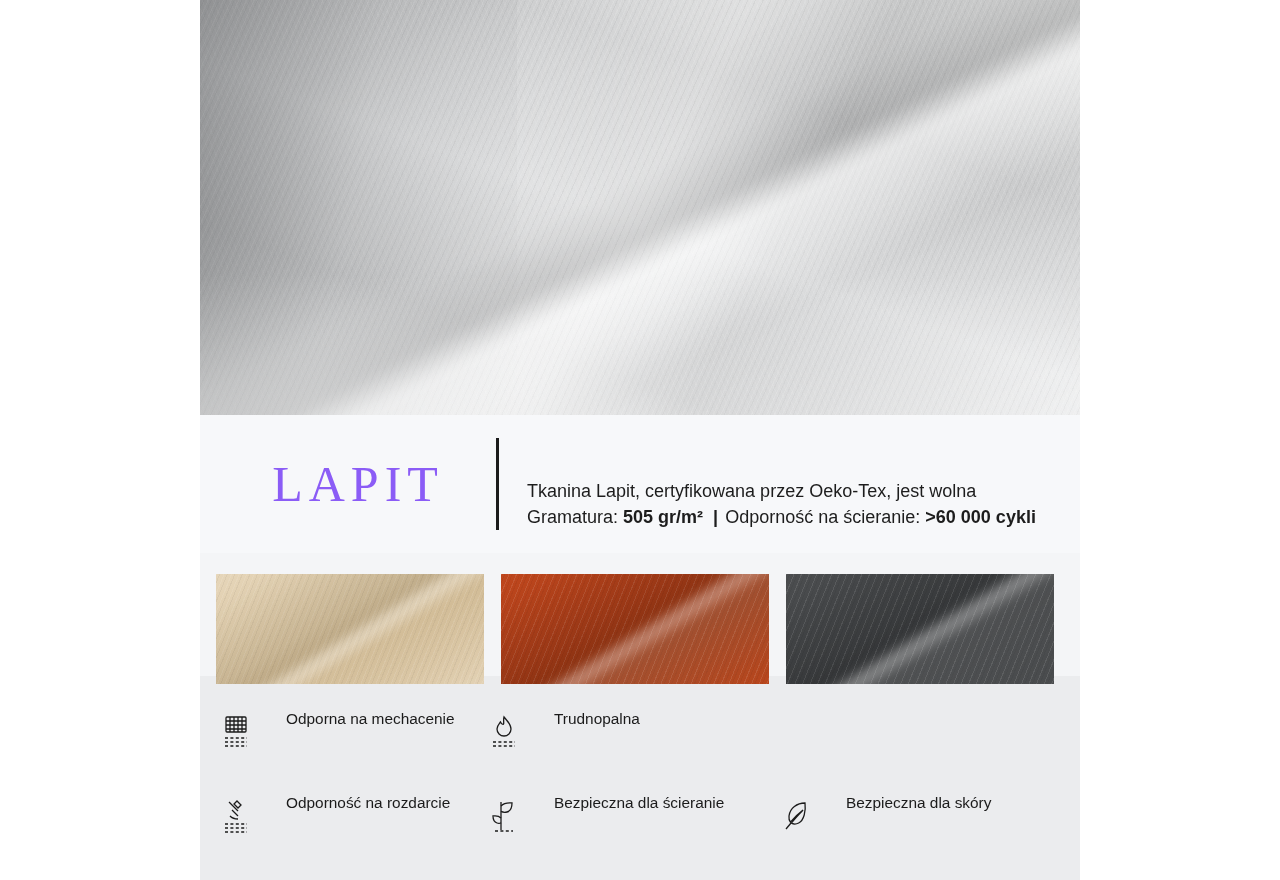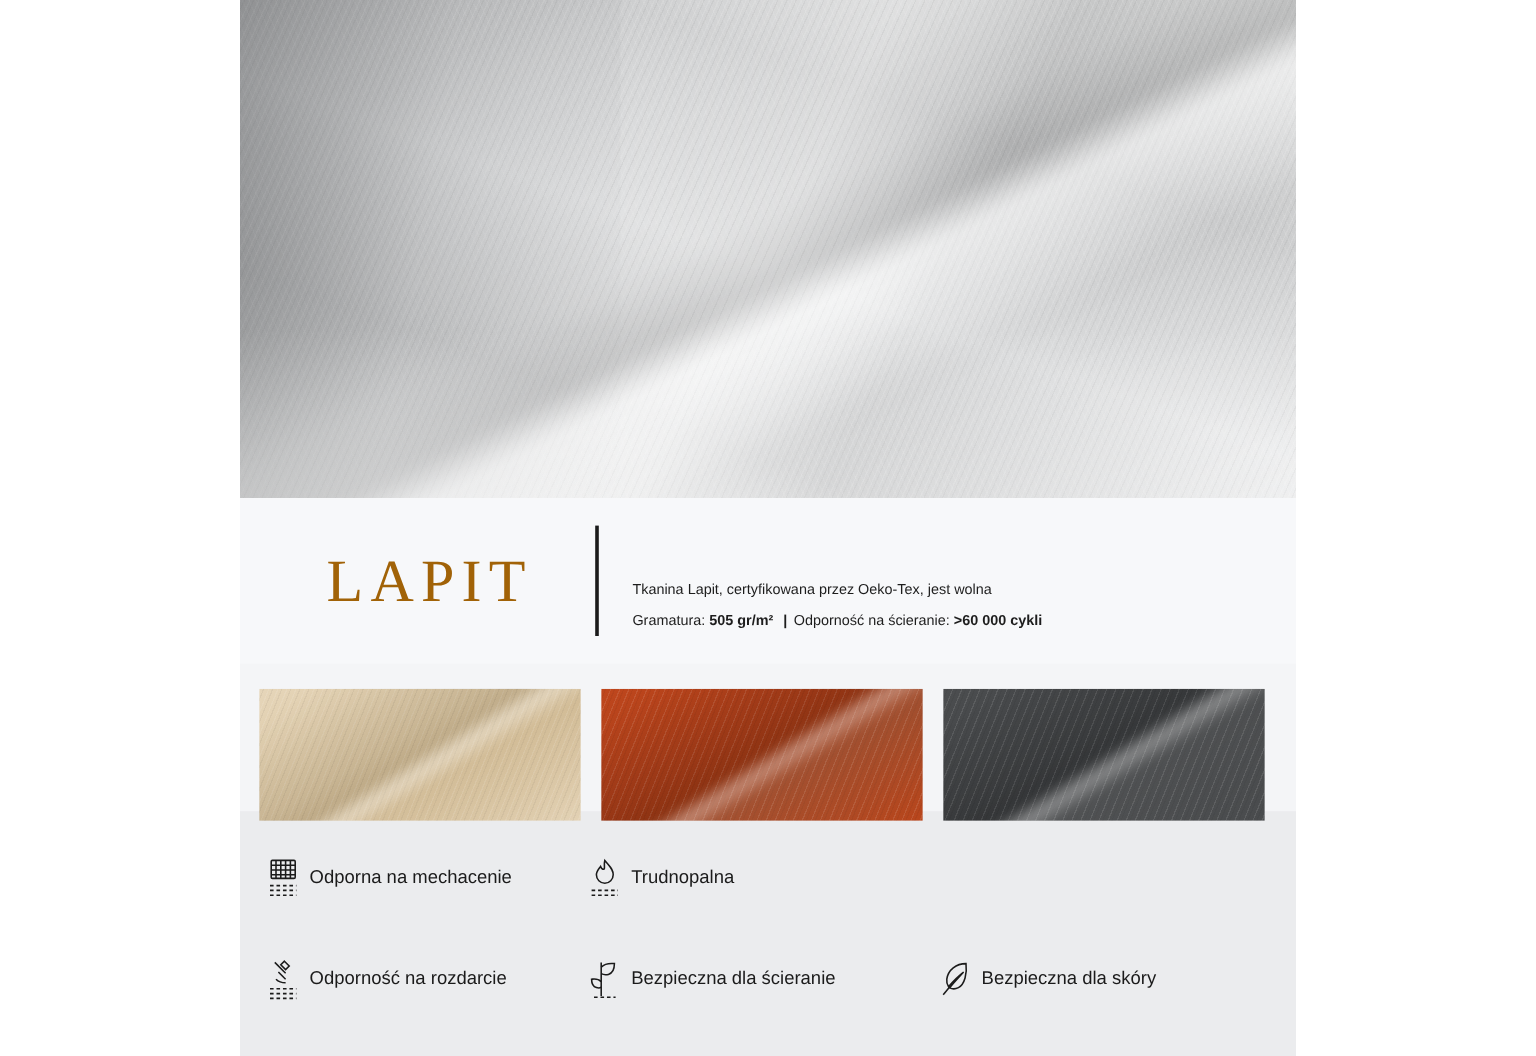--- a/index.html
+++ b/index.html
@@ -109,33 +109,33 @@
     height: 138px;
     padding: 0 36px 0 24px;
     background: #f7f8fa;
   }
   .brand {
     width: 268px;
     text-align: center;
     font-family: "Liberation Serif", serif;
     font-size: 50px;
     letter-spacing: 6px;
-    color: #a16207;
+    color: #8b5cf6;
     font-weight: 400;
   }
   .divider {
     width: 3px;
     height: 92px;
     background: #1b1b1b;
     margin: 0 28px 0 4px;
     flex: none;
   }
   .desc {
     flex: 1;
-    font-size: 12px;
+    font-size: 18px;
     line-height: 24.5px;
     color: #1d1d1d;
     margin-top: 40px;
   }
   .desc .line { white-space: nowrap; }
   .spec { margin-top: 1px; white-space: nowrap; }
   .spec b { font-weight: 700; }
   .sep { padding: 0 2px 0 5px; }
 
   
@@ -201,22 +201,22 @@
     width: 880px;
     padding: 0 16px;
   }
   .frow {
     display: flex;
     align-items: center;
     height: 84px;
   }
   .fitem {
     display: flex;
-    align-items: center;
-    gap: 2px;
+    align-items: flex-start;
+    gap: 30px;
     width: 284px;
   }
   .fitem.c1 { width: 268px; }
   .fitem.c2 { width: 292px; }
   .fitem.c3 { width: 284px; }
   .ficon {
     width: 40px;
     height: 44px;
     flex: none;
     display: flex;

